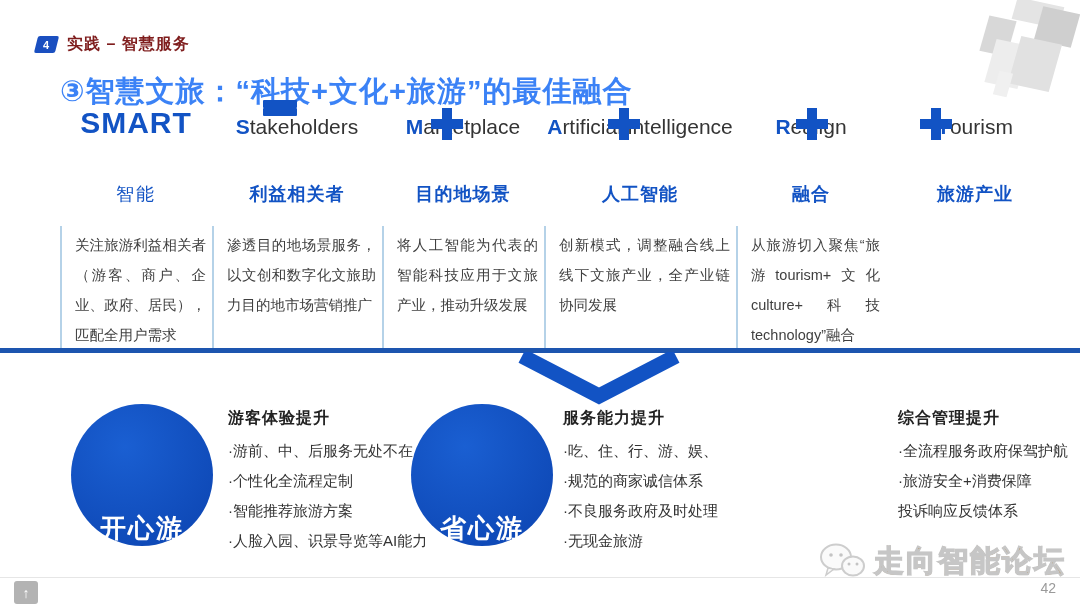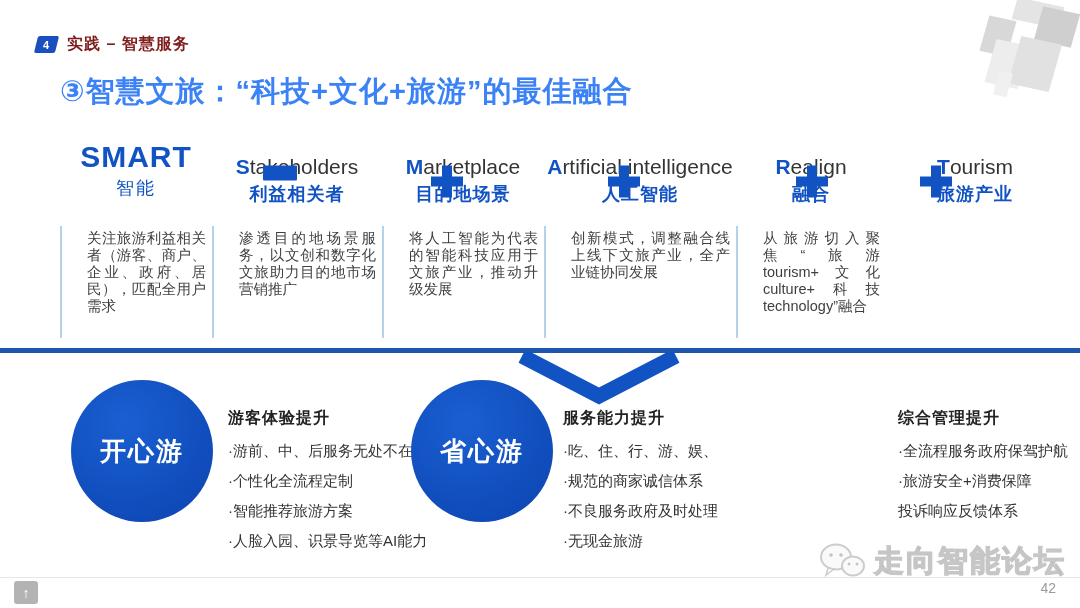--- a/index.html
+++ b/index.html
@@ -21,51 +21,51 @@
   .d4 { left:990px;  top:42px; width:34px; height:44px; background:#ededed; }
   .d5 { left:1014px; top:40px; width:42px; height:48px; background:#e1e1e1; }
   .d6 { left:996px;  top:72px; width:14px; height:24px; background:#f0f0f0; }
 
   
   .title { position:absolute; left:60px; top:72px; color:#3b82f6; font-size:29px; font-weight:bold; letter-spacing:1px; }
 
   
   .grid { position:absolute; left:60px; display:grid; grid-template-columns:152px 170px 162px 192px 150px 178px; }
   .formula-row { top:140px; height:66px; align-items:center; }
-  .fcell { position:relative; display:flex; flex-direction:column; align-items:center; justify-content:flex-start; height:66px; }
+  .fcell { position:relative; display:flex; flex-direction:column; align-items:center; justify-content:flex-end; height:66px;gap:40px; }
   .en { font-size:21px; color:#343434; white-space:nowrap; }
   .en b { color:#1253c4; font-weight:bold; }
   .zh { font-size:18px; color:#1253c4; font-weight:bold; margin-top:3px; letter-spacing:1px; }
   .smart-en { font-size:30px; font-weight:bold; color:#1253c4; letter-spacing:1px; }
   .smart-zh { font-size:18px; font-weight:normal; color:#1253c4; margin-top:2px; letter-spacing:2px; }
 
   .op { position:absolute; left:0; top:50%; transform:translate(-50%,-50%); }
   .op.shift-r { left:17px; }
   .op.shift-l { left:-23px; }
   .op-eq { width:34px; height:23px; position:relative; }
   .op-eq::before, .op-eq::after { content:""; position:absolute; left:0; width:34px; height:8px; background:#1253c4; border-radius:1px; }
   .op-eq::before { top:0; } .op-eq::after { bottom:0; }
   .op-plus { width:32px; height:32px; position:relative; }
   .op-plus::before { content:""; position:absolute; left:0; top:11px; width:32px; height:10px; background:#1253c4; }
   .op-plus::after  { content:""; position:absolute; left:11px; top:0; width:10px; height:32px; background:#1253c4; }
 
   .desc-row { top:226px; }
   .features { display:flex; flex-direction:column; align-items:center; justify-content:flex-start; padding-top:2px; }
   .features div { font-size:15px; font-weight:bold; color:#2d2d2d; line-height:26px; white-space:nowrap; }
-  .desc { border-left:2px solid #b5d2e8; min-height:112px; padding:4px 6px 0 25px; font-size:14.5px;
-          color:#3f3f3f; line-height:17px; text-align:justify; }
+  .desc { border-left:2px solid #b5d2e8; min-height:112px; padding:4px 6px 0 13px; font-size:14.5px;
+          color:#3f3f3f; line-height:30px; text-align:justify; }
 
   
   .divider { position:absolute; left:0; top:348px; width:1080px; height:5px; background:#1d55af; }
   .chevron { position:absolute; left:514px; top:352px; }
 
   
-  .circle { position:absolute; top:380px; width:142px; height:142px; border-radius:50%;
+  .circle { position:absolute; top:404px; width:142px; height:142px; border-radius:50%;
             background:radial-gradient(circle at 38% 30%, #1a5fd2, #0f4ab8 75%);
-            display:flex; align-items:center; justify-content:center; }
+            display:flex; align-items:flex-end; justify-content:center; }
   .circle span { color:#fff; font-size:26px; font-weight:bold; letter-spacing:2px; }
   .c1 { left:71px; } .c2 { left:411px; } .c3 { left:748px; }
 
   .obox { position:absolute; top:408px; }
   .o1 { left:228px; width:200px; } .o2 { left:563px; width:185px; } .o3 { left:898px; width:176px; }
   .obox h3 { font-size:16px; font-weight:bold; color:#222; margin-bottom:7px; letter-spacing:1px; }
   .obox li { list-style:none; font-size:15px; color:#333; line-height:30px; white-space:nowrap; }
 
   
   .watermark { position:absolute; right:14px; top:541px; display:flex; align-items:center; gap:8px; }

